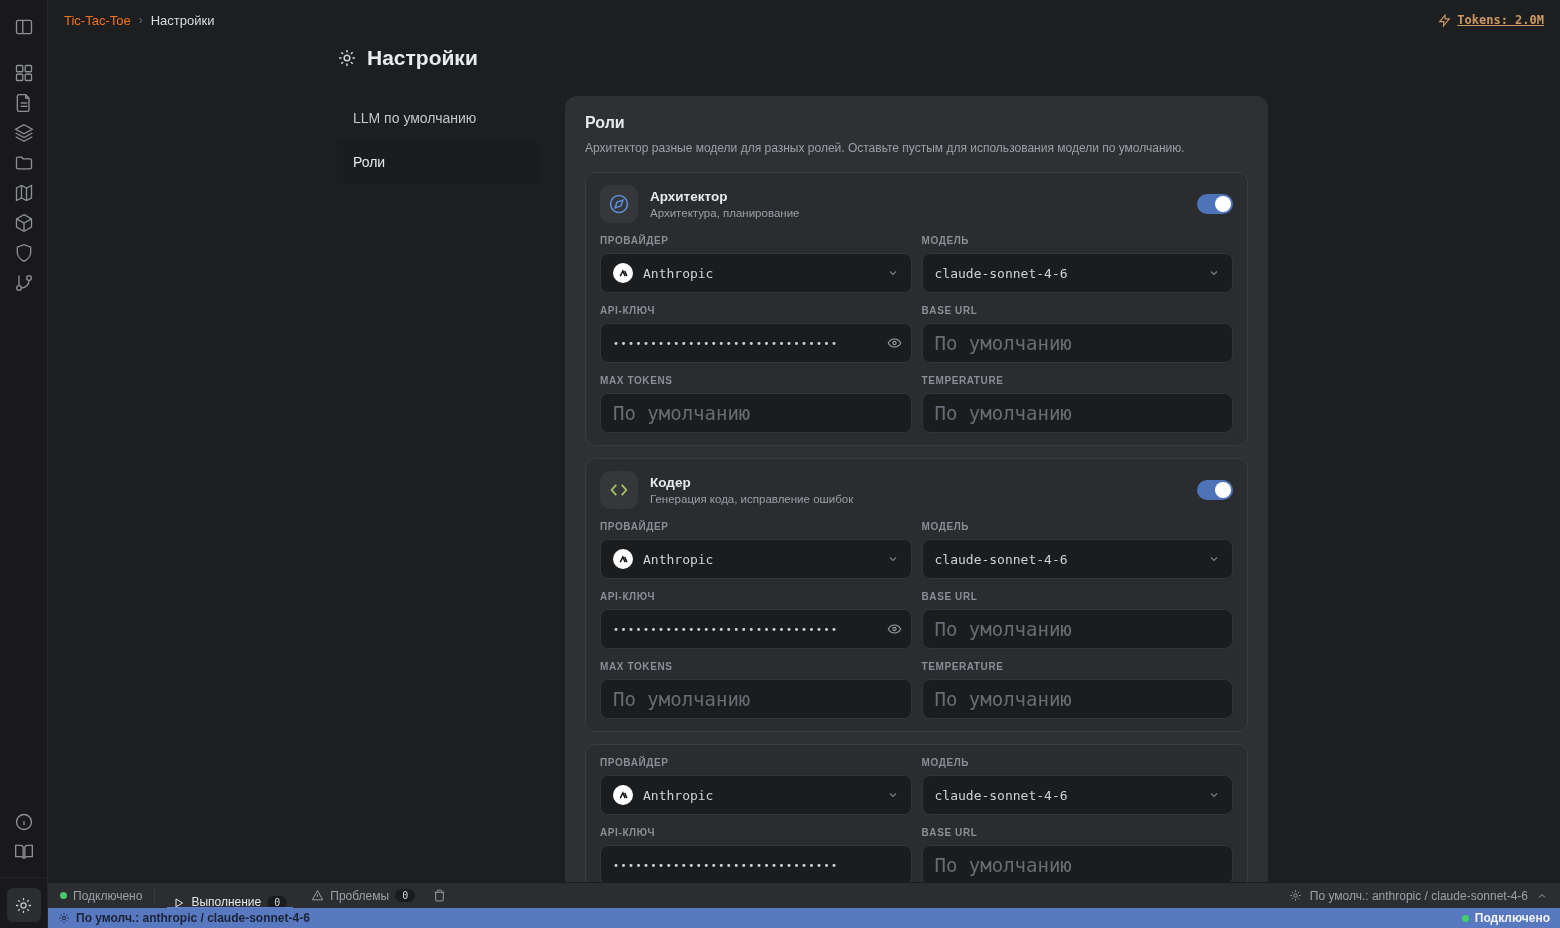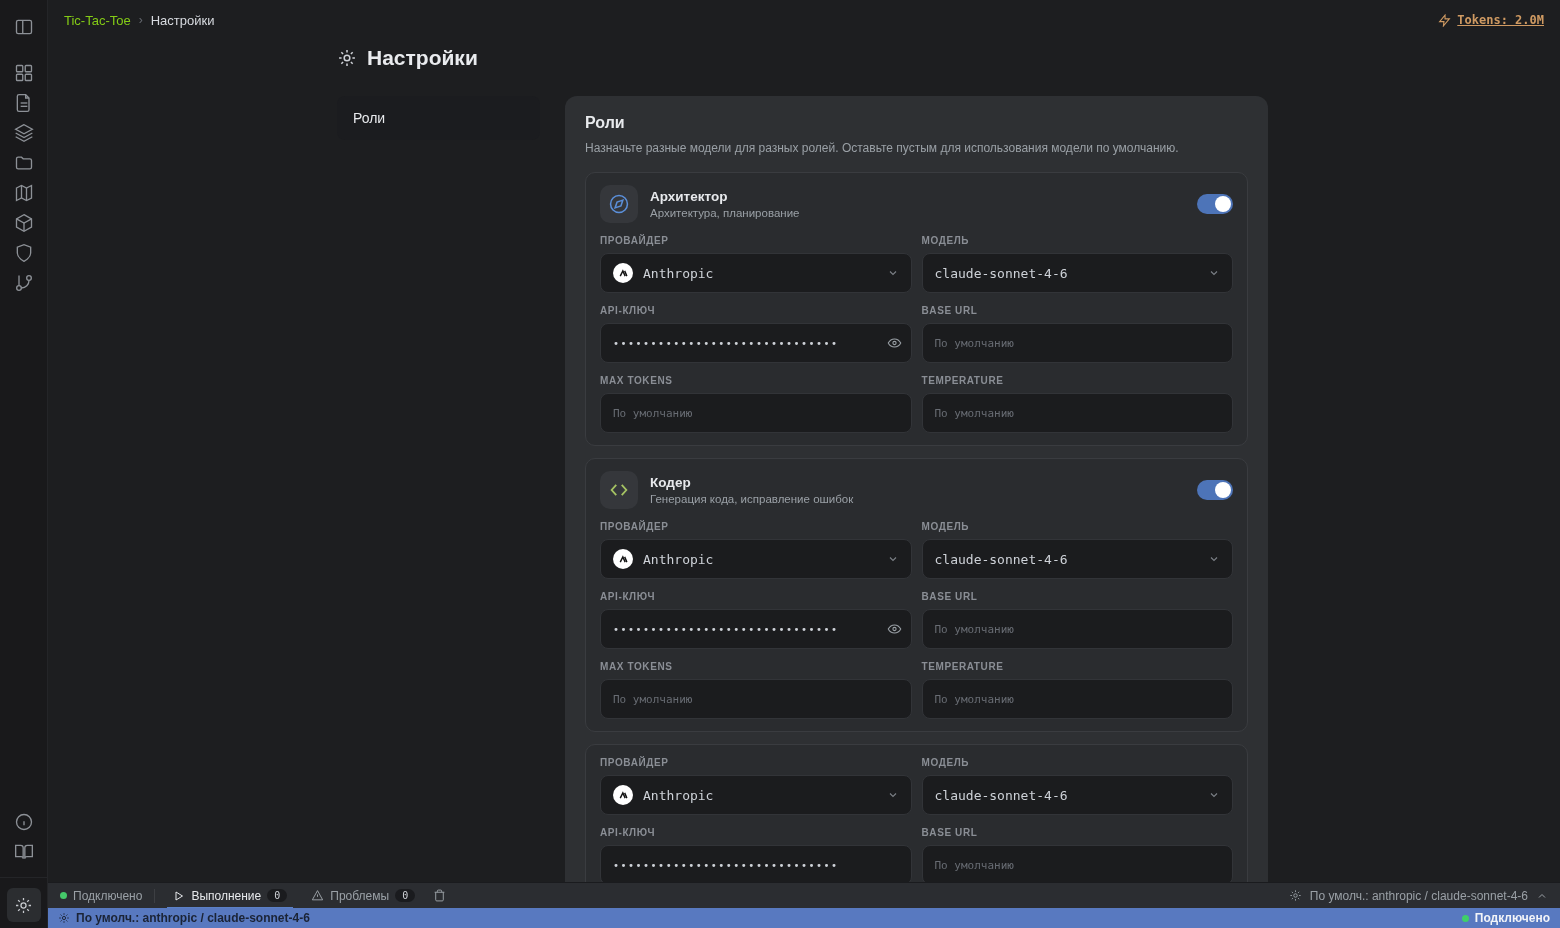--- a/index.html
+++ b/index.html
@@ -16,21 +16,21 @@
   .rail-spacer { flex:1; }
   .rail-bottom { width:100%; display:flex; flex-direction:column; align-items:center; padding-bottom:6px; }
   .rail-btn.gear-active { background:#2b2d30; color:#c7cace; width:34px; height:34px; margin-top:10px; }
   .rail-divider { width:100%; height:1px; background:#242528; margin-top:10px; }
 
   
   .main { margin-left:48px; height:100%; position:relative; }
 
   .topbar { height:40px; display:flex; align-items:center; justify-content:space-between; padding:0 16px; font-size:13px; }
   .crumbs { display:flex; align-items:center; gap:8px; }
-  .crumb-root { color:#84cc16; }
+  .crumb-root { color:#f97316; }
   .crumb-sep { color:#64686e; font-size:12px; }
   .crumb-cur { color:#d8dbe0; }
   .tokens { display:flex; align-items:center; gap:6px; color:#cf9a62;
     font-family:"DejaVu Sans Mono", monospace; font-size:12px; font-weight:bold;text-decoration:underline; }
 
   .settings-wrap { margin-left:289px; width:931px; }
   .page-head { margin-top:6px; }
   .page-title-row { display:flex; align-items:center; gap:10px; }
   .page-title { font-size:21px; font-weight:700; color:#e9ebee; }
   .gear-glyph { font-size:19px; color:#cfd2d7; }
@@ -60,36 +60,36 @@
   .fgrid { display:grid; grid-template-columns:1fr 1fr; column-gap:10px; row-gap:12px; }
   .flabel { font-size:10px; font-weight:700; letter-spacing:.6px; color:#8a8e95; margin-bottom:7px; }
   .control { height:40px; background:#1b1c1e; border:1px solid #323438; border-radius:8px;
     display:flex; align-items:center; padding:0 12px;
     font-family:"DejaVu Sans Mono", monospace; font-size:13px; color:#ced2d8; }
   .dropdown { cursor:pointer; gap:10px; }
   .dd-chev { margin-left:auto; color:#7c8087; }
   .alogo { width:20px; height:20px; border-radius:50%; background:#fff; display:flex;
     align-items:center; justify-content:center; flex:0 0 auto; }
   .field input { width:100%; height:40px; background:#1b1c1e; border:1px solid #323438; border-radius:8px;
-    padding:0 12px; font-family:"DejaVu Sans Mono", monospace; font-size:11px; color:#ced2d8; outline:none; }
+    padding:0 12px; font-family:"DejaVu Sans Mono", monospace; font-size:19px; color:#ced2d8; outline:none; }
   .field input::placeholder { color:#686c73; }
   .keywrap { position:relative; }
   .keywrap input { padding-right:36px; font-size:10px; letter-spacing:1.5px; }
   .eye-btn { position:absolute; right:10px; top:50%; transform:translateY(-50%); color:#9aa0a6;
     background:none; border:none; cursor:pointer; padding:0; }
 
   
   .statusbar { position:fixed; left:48px; right:0; bottom:20px; height:26px; background:#2b2d31;
     border-top:1px solid #1a1b1e; display:flex; align-items:center; padding:0 12px; gap:12px;
     font-size:12px; z-index:60; }
   .sb-item { display:flex; align-items:center; gap:6px; color:#9aa0a6; }
   .dot { width:7px; height:7px; border-radius:50%; background:#45c96a; }
   .sb-div { width:1px; height:14px; background:#3d3f43; }
   .sb-tab { position:relative; height:26px; display:flex; align-items:center; gap:6px; padding:0 6px; cursor:pointer; }
-  .sb-tab.active { color:#e6e8eb; }
+  .sb-tab.active { color:#e6e8eb;align-items:flex-end; }
   .sb-tab.active::after { content:""; position:absolute; left:0; right:0; bottom:0; height:2px; background:#5b80c6; }
   .sb-tab.muted { color:#9aa0a6; }
   .badge { background:#1a1b1e; border-radius:9px; padding:1px 7px; font-family:"DejaVu Sans Mono", monospace;
     font-size:10px; color:#cfd3d8; }
   .sb-right { margin-left:auto; display:flex; align-items:center; gap:8px; color:#9aa0a6; }
   .trash-btn { color:#9aa0a6; cursor:pointer; display:flex; }
 
   .bluebar { position:fixed; left:48px; right:0; bottom:0; height:20px; background:#5879c0;
     display:flex; align-items:center; justify-content:space-between; padding:0 10px; font-size:12px; z-index:60; }
   .bb-left { display:flex; align-items:center; gap:6px; color:#1b2436; font-weight:700; }
@@ -212,26 +212,27 @@
               <path d="M12 2.5v3M12 18.5v3M2.5 12h3M18.5 12h3M5.2 5.2l2.1 2.1M16.7 16.7l2.1 2.1M18.8 5.2l-2.1 2.1M7.3 16.7l-2.1 2.1"></path>
             </svg>
         </span>
         <span class="page-title">Настройки</span>
       </div>
     </div>
 
     <div class="cols">
 
       <div class="setnav">
+        <div class="setnav-item">LLM по умолчанию</div>
         <div class="setnav-item active">Роли</div>
       </div>
 
       <div class="panel">
         <div class="panel-title">Роли</div>
-        <div class="panel-desc">Назначьте разные модели для разных ролей. Оставьте пустым для использования модели по умолчанию.</div>
+        <div class="panel-desc">Архитектор разные модели для разных ролей. Оставьте пустым для использования модели по умолчанию.</div>
 
         <div class="card">
           <div class="card-head">
             <div class="role-ic">
               <svg width="22" height="22" viewBox="0 0 24 24" fill="none" stroke="#5b8fd9" stroke-width="1.7">
                   <circle cx="12" cy="12" r="9.2"></circle>
                   <polygon points="16.24 7.76 14.12 14.12 7.76 16.24 9.88 9.88 16.24 7.76"></polygon>
                 </svg>
             </div>
             <div>

